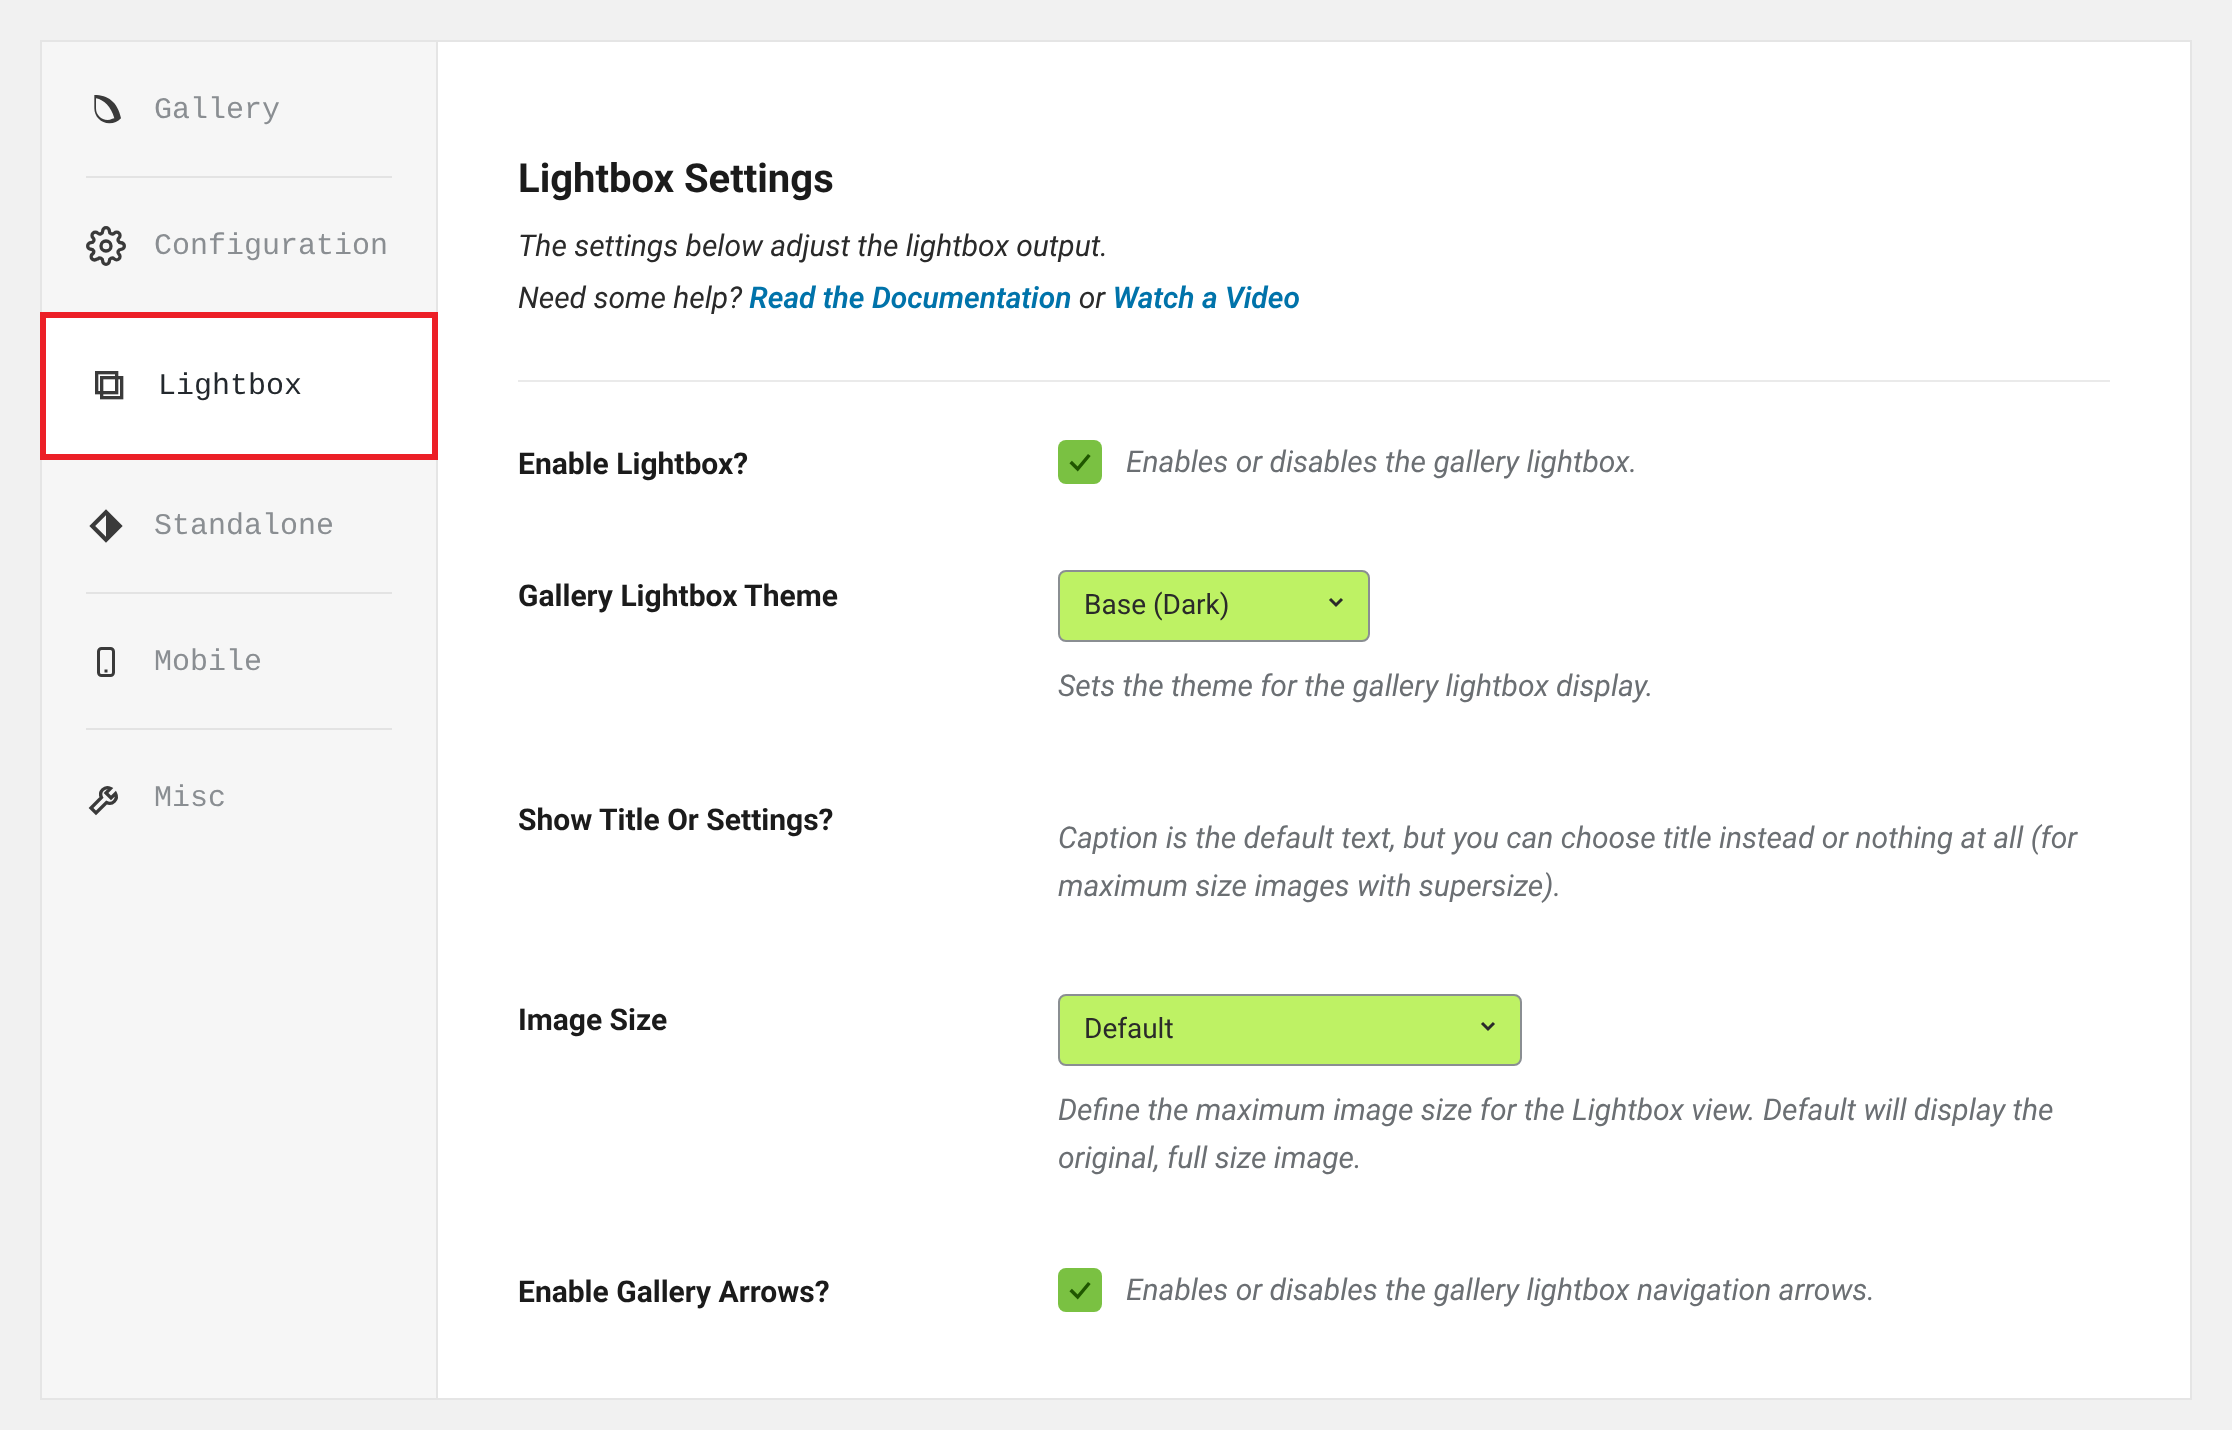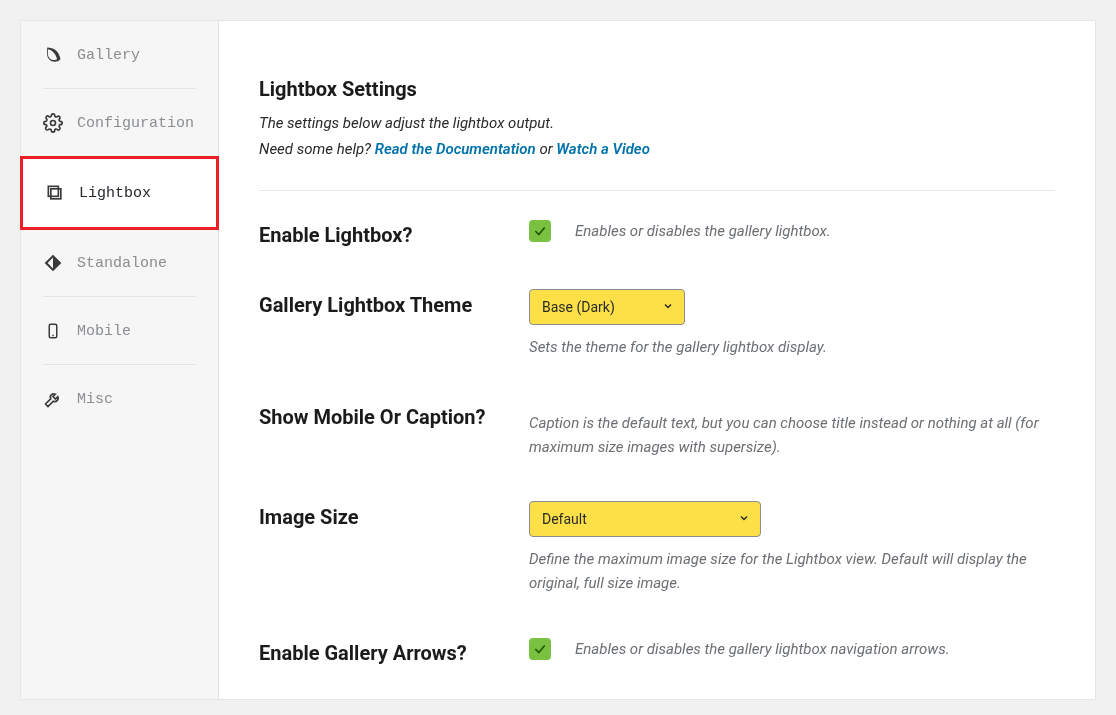--- a/index.html
+++ b/index.html
@@ -88,32 +88,32 @@
     border-top: 1px solid #eaeaea;
     margin-bottom: 28px;
   }
   .row {
     display: flex;
     align-items: flex-start;
     margin-bottom: 42px;
   }
   .row-label {
     width: 270px;
-    font-size: 20px;
+    font-size: 15px;
     font-weight: 700;
     color: #1b1b1b;
     padding-top: 4px;
   }
   .row-control {
     flex: 1;
   }
   .inline-check-line {
     display: flex;
     align-items: center;
-    gap: 24px;
+    gap: 12px;
   }
   .checkbox {
     width: 22px; height: 22px;
     border-radius: 4px;
     background: #7ac142;
     display: inline-flex;
     align-items: center;
     justify-content: center;
     cursor: pointer;
     flex-shrink: 0;
@@ -129,21 +129,21 @@
   .select {
     display: inline-flex;
     align-items: center;
     justify-content: space-between;
     height: 36px;
     border: 1px solid #8a8e92;
     border-radius: 4px;
     padding: 0 10px 0 12px;
     font-size: 14px;
     color: #2a2a2a;
-    background: #fde047;
+    background: #bef264;
     cursor: pointer;
     min-width: 156px;
   }
   .select .chev {
     margin-left: 18px;
   }
   .select.w-medium { min-width: 156px; }
   .select.w-wide { min-width: 232px; }
 </style>
 </head>
@@ -248,21 +248,21 @@
             <svg width="12" height="12" viewBox="0 0 24 24" fill="none" stroke="#2a2a2a" stroke-width="3">
                 <polyline points="6 9 12 15 18 9"></polyline>
               </svg>
           </span>
         </div>
         <div class="hint block">Sets the theme for the gallery lightbox display.</div>
       </div>
     </div>
 
     <div class="row">
-      <div class="row-label">Show Mobile Or Caption?</div>
+      <div class="row-label">Show Title Or Settings?</div>
       <div class="row-control">
         <div class="hint block">Caption is the default text, but you can choose title instead or nothing at all (for maximum size images with supersize).</div>
       </div>
     </div>
 
     <div class="row">
       <div class="row-label">Image Size</div>
       <div class="row-control">
         <div class="select w-wide">
           <span>Default</span>

